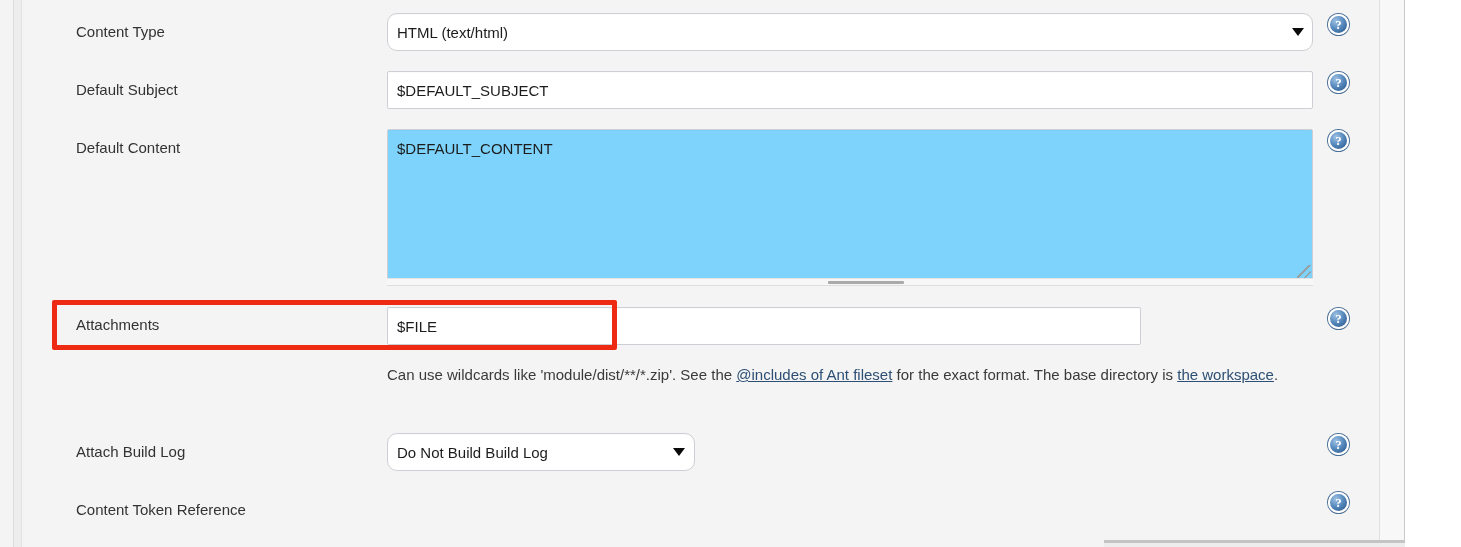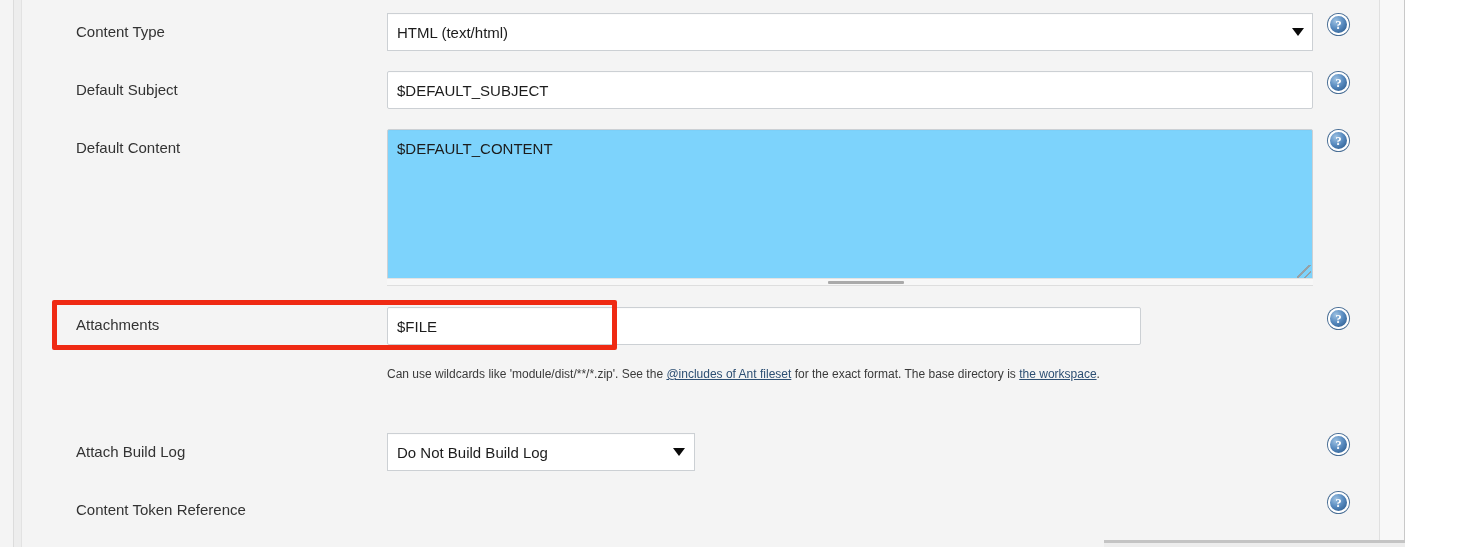--- a/index.html
+++ b/index.html
@@ -75,21 +75,21 @@
     align-items: center;
     font-family: "Liberation Sans", sans-serif;
     box-shadow: inset 0 1px 1px rgba(0,0,0,0.02);
     text-align: center;
   }
 
   .select-box {
     position: absolute;
     background: #ffffff;
     border: 1px solid #ccd0d4;
-    border-radius: 0;
+    border-radius: 10px;
     font-size: 15px;
     color: #1c1c1c;
     display: flex;
     align-items: center;
     padding: 0 9px;
     box-shadow: inset 0 1px 1px rgba(0,0,0,0.02);
   }
   .select-arrow {
     position: absolute;
     width: 0; height: 0;
@@ -149,21 +149,21 @@
     font-size: 13px;
     font-weight: bold;
     font-family: "Liberation Serif", serif;
     line-height: 1;
     cursor: pointer;
   }
 
   
   .desc {
     position: absolute;
-    font-size: 12px;
+    font-size: 15px;
     color: #3a3a3a;
     line-height: 23px;
     width: 930px;
   }
   .desc a {
     color: #2d4f73;
     text-decoration: underline;
   }
 
   

